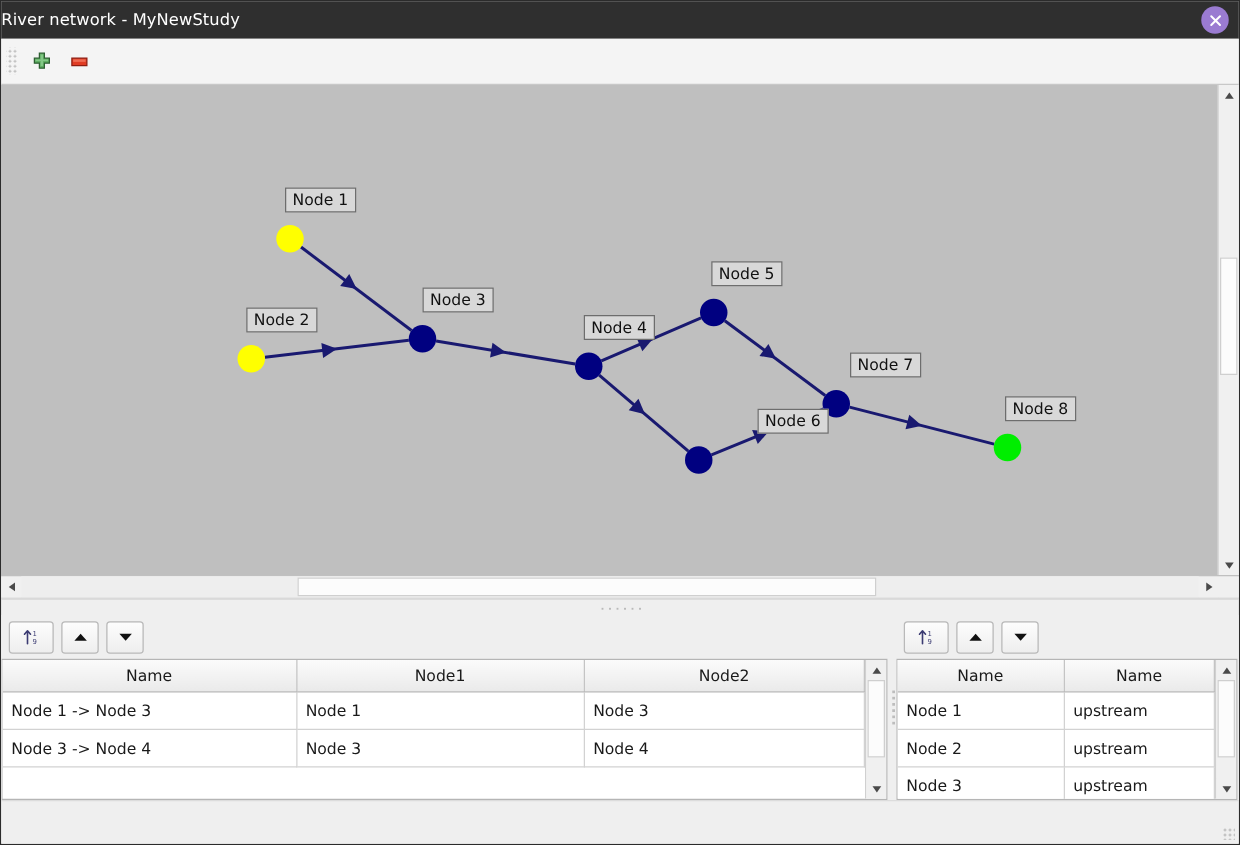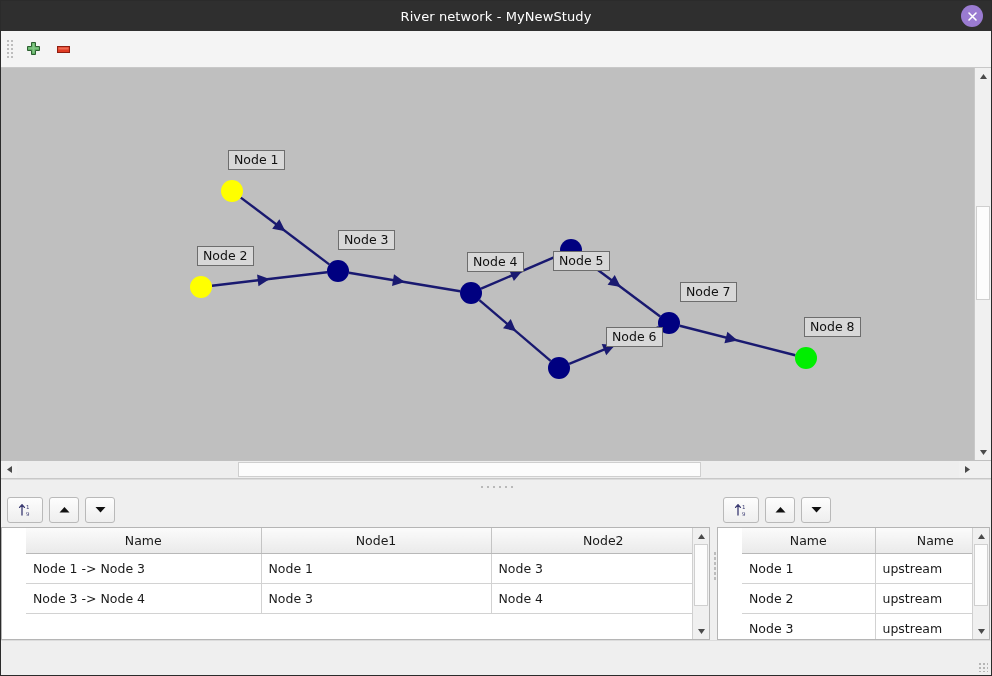--- a/index.html
+++ b/index.html
@@ -15,21 +15,21 @@
     box-sizing: border-box;
     border: 1px solid #2b2b2b;
     background: #efefef;
     display: flex; flex-direction: column;
   }
   
   .titlebar {
     position: relative;
     height: 30px; min-height: 30px;
     background: #2f2f2f;
-    display: flex; align-items: center; justify-content: center;
+    display: flex; align-items: center; 
   }
   .titlebar-text {
     color: #ffffff;
     font-size: 13px;
     letter-spacing: .1px;
   }
   .close-btn {
     position: absolute; right: 8px; top: 4px;
     width: 22px; height: 22px; border-radius: 50%;
     background: #9a7bd1;
@@ -180,21 +180,20 @@
     overflow: hidden;
     margin: 0 1px 0 0;
   }
   .table-scrollarea { flex: 1 1 auto; overflow: hidden; }
   table.grid {
     border-collapse: collapse;
     width: 100%;
     table-layout: fixed;
     font-size: 12.5px;
     color: #1a1a1a;
-    margin-left: 24px;
   }
   table.grid th {
     height: 23px;
     background: linear-gradient(#fbfbfb, #eaeaea);
     border-right: 1px solid #c4c4c4;
     border-bottom: 1px solid #b8b8b8;
     font-weight: normal;
     font-size: 12.5px;
     color: #1a1a1a;
     text-align: center;
@@ -277,21 +276,21 @@
           <circle cx="570" cy="182" r="11" fill="#000080"></circle>
           <circle cx="558" cy="300" r="11" fill="#000080"></circle>
           <circle cx="668" cy="255" r="11" fill="#000080"></circle>
           <circle cx="805" cy="290" r="11" fill="#00ee00"></circle>
         </svg>
       <div id="graphLabels">
           <div class="node-label" style="left: 227px; top: 82px;">Node 1</div>
           <div class="node-label" style="left: 196px; top: 178px;">Node 2</div>
           <div class="node-label" style="left: 337px; top: 162px;">Node 3</div>
           <div class="node-label" style="left: 466px; top: 184px;">Node 4</div>
-          <div class="node-label" style="left: 552px; top: 141px; margin-top: 42px;">Node 5</div>
+          <div class="node-label" style="left: 568px; top: 141px;">Node 5</div>
           <div class="node-label" style="left: 585px; top: 259px; margin-left: 20px;">Node 6</div>
           <div class="node-label" style="left: 666px; top: 214px; margin-left: 13px;">Node 7</div>
           <div class="node-label" style="left: 803px; top: 249px; text-align: right;">Node 8</div>
         </div>
     </div>
     <div class="vscroll">
       <div class="sb-btn">
         <svg width="9" height="7" viewBox="0 0 9 7">
           <path d="M4.5 1 L8 6 L1 6 Z" fill="#4a4a4a"></path>
         </svg>

